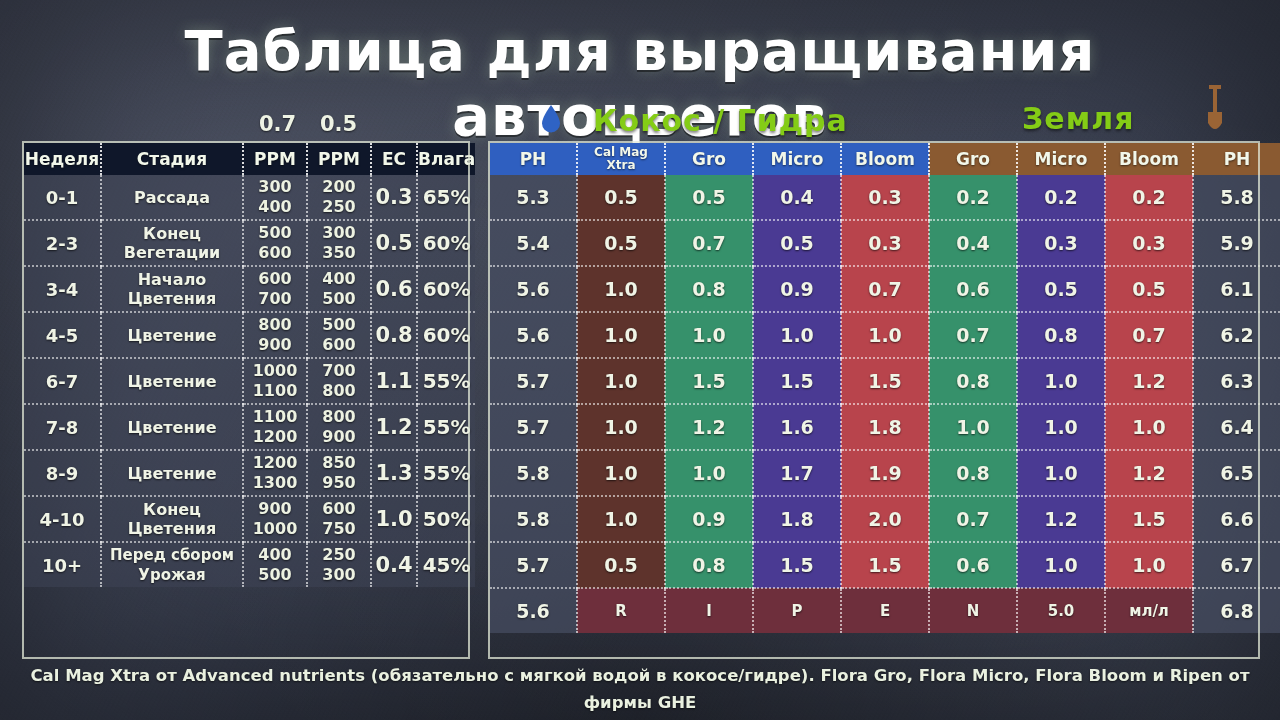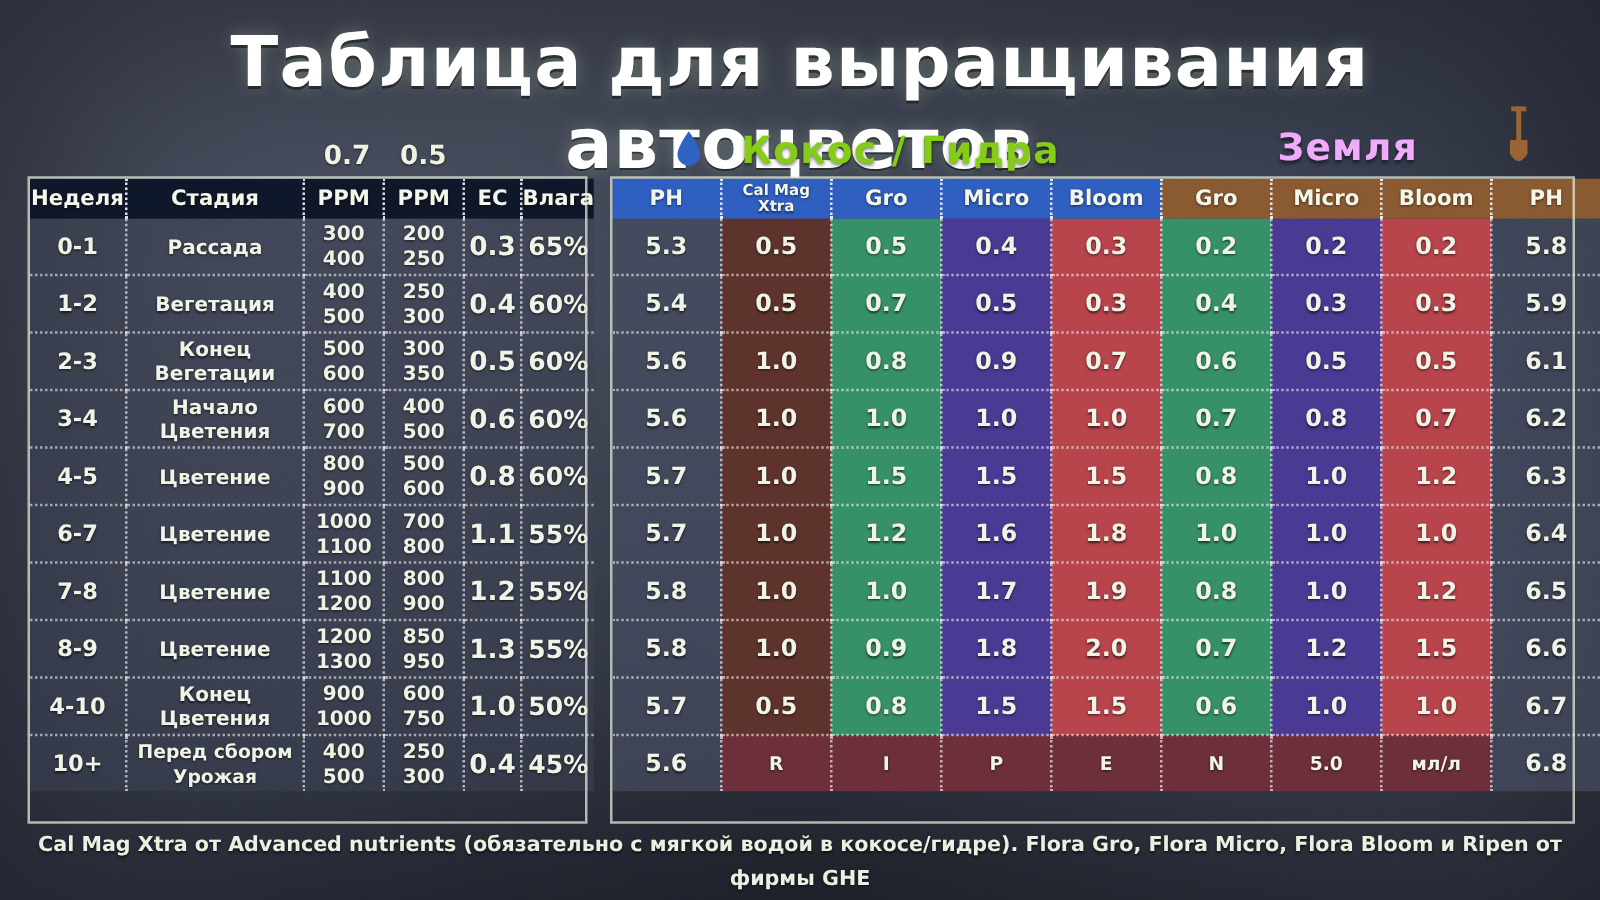--- a/index.html
+++ b/index.html
@@ -34,21 +34,21 @@
     color:#ffffff;
     text-shadow:0 2px 0 rgba(0,0,0,.45), 0 0 14px rgba(210,240,190,.28);
   }
 
   
   .sec-cap{
     position:absolute;font-weight:bold;font-size:30px;letter-spacing:1px;
     text-shadow:0 2px 3px rgba(0,0,0,.5);
   }
   #cap-coco{left:593px;top:103px;color:#84cc16;}
-  #cap-soil{left:1022px;top:101px;color:#f0abfc;}
+  #cap-soil{left:1022px;top:101px;color:#84cc16;}
   #drop-icon{position:absolute;left:540px;top:104px;width:22px;height:30px;}
   #shovel-icon{position:absolute;left:1202px;top:85px;width:26px;height:50px;}
 
   .ppm-note{
     position:absolute;top:112px;color:#eef3e4;font-weight:bold;font-size:21px;
     text-shadow:0 1px 2px rgba(0,0,0,.6);
   }
   #ppm07{left:259px;}
   #ppm05{left:320px;}
 
@@ -145,28 +145,20 @@
     </tr>
   </thead>
   <tbody id="left-body">
       <tr>
         <td class="cell week c-dark">0-1</td>
         <td class="cell stage c-dark">Рассада</td>
         <td class="cell ppm c-dark">300<br>400</td>
         <td class="cell ppm c-dark">200<br>250</td>
         <td class="cell ec c-dark">0.3</td>
         <td class="cell hum c-dark last">65%</td>
-      </tr>
-      <tr>
-        <td class="cell week c-dark">1-2</td>
-        <td class="cell stage c-dark">Вегетация</td>
-        <td class="cell ppm c-dark">400<br>500</td>
-        <td class="cell ppm c-dark">250<br>300</td>
-        <td class="cell ec c-dark">0.4</td>
-        <td class="cell hum c-dark last">60%</td>
       </tr>
       <tr>
         <td class="cell week c-dark">2-3</td>
         <td class="cell stage c-dark">Конец Вегетации</td>
         <td class="cell ppm c-dark">500<br>600</td>
         <td class="cell ppm c-dark">300<br>350</td>
         <td class="cell ec c-dark">0.5</td>
         <td class="cell hum c-dark last">60%</td>
       </tr>
       <tr>

